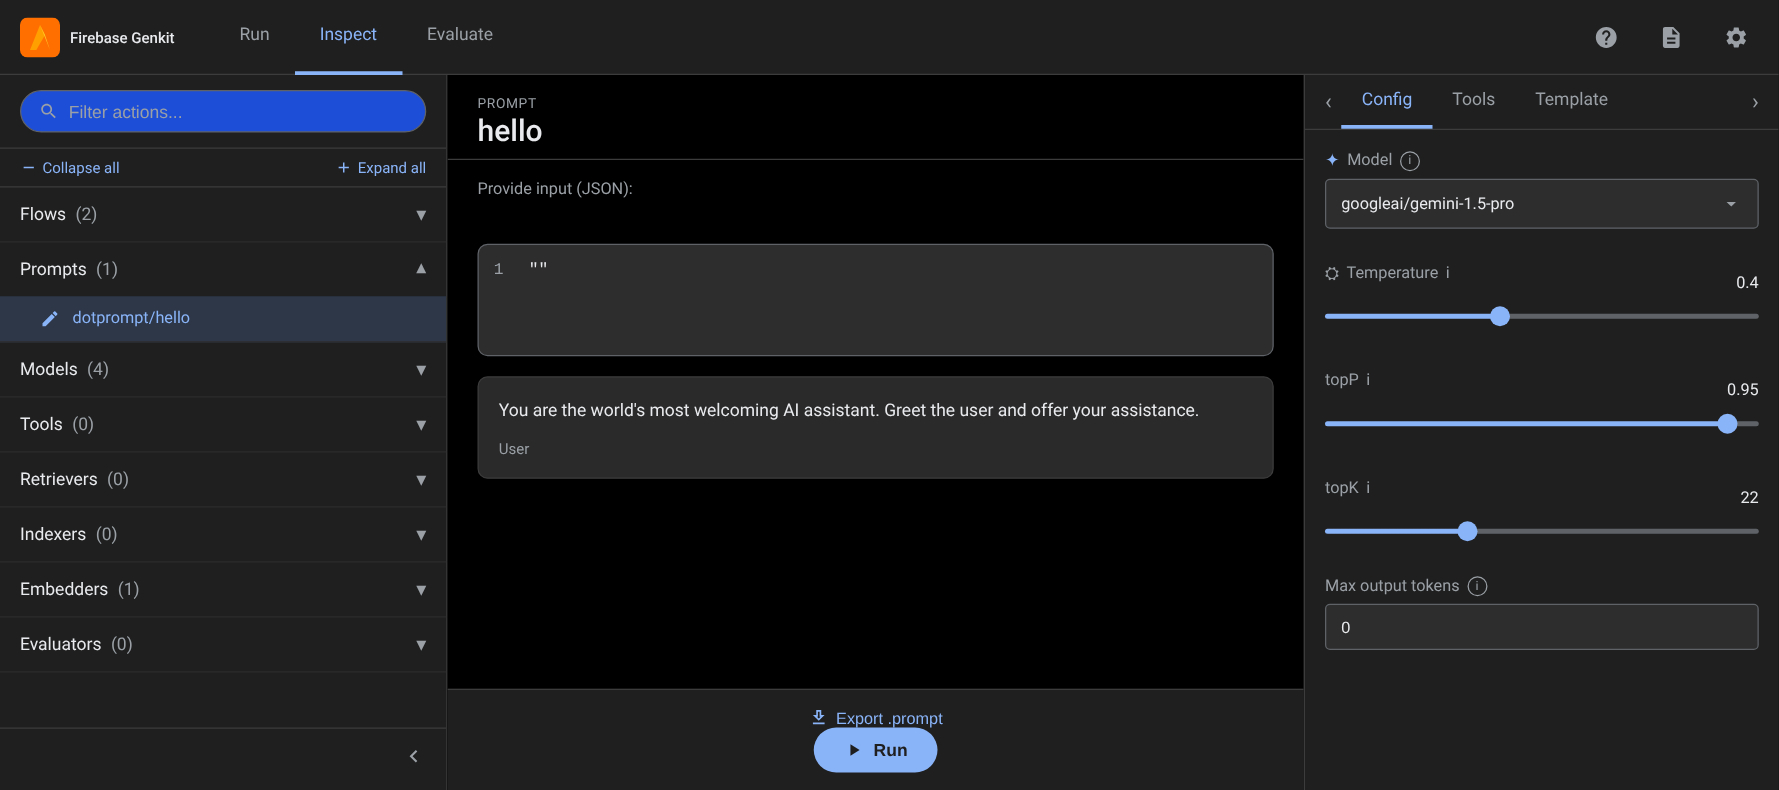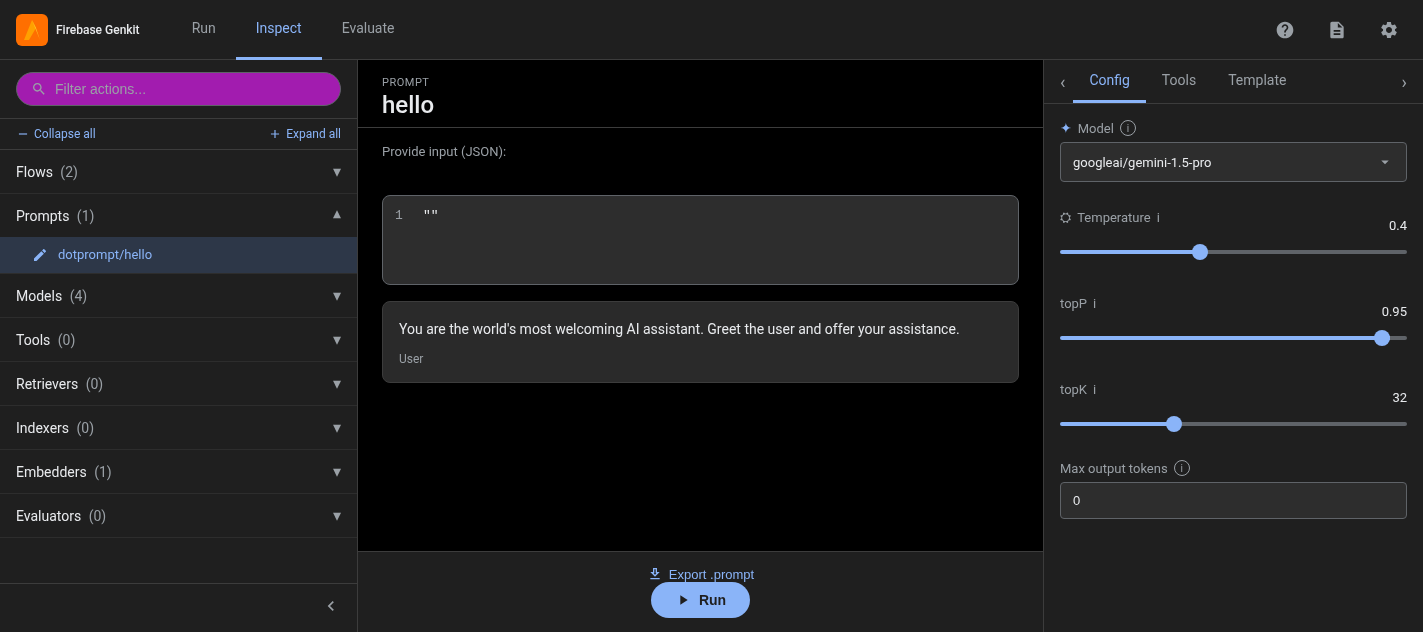--- a/index.html
+++ b/index.html
@@ -93,21 +93,21 @@
       overflow: hidden;
       flex-shrink: 0;
     }
     .sidebar-search {
       padding: 12px 16px;
       border-bottom: 1px solid #3c3c3c;
     }
     .search-box {
       display: flex;
       align-items: center;
-      background: #a21caf;
+      background: #1d4ed8;
       border: 1px solid #5f6368;
       border-radius: 24px;
       padding: 8px 14px;
       gap: 8px;
     }
     .search-box input {
       background: transparent;
       border: none;
       outline: none;
       color: #e8eaed;
@@ -672,21 +672,21 @@
         </div>
         <input type="range" min="0" max="100" value="95" style="background: linear-gradient(to right, rgb(138, 180, 248) 95%, rgb(95, 99, 104) 95%);">
       </div>
 
       <div class="config-row">
         <div class="slider-row">
           <div class="slider-label">
             <span>topK</span>
             <span class="info-icon">i</span>
           </div>
-          <span class="slider-value">32</span>
+          <span class="slider-value">22</span>
         </div>
         <input type="range" min="0" max="100" value="32" style="background: linear-gradient(to right, rgb(138, 180, 248) 32%, rgb(95, 99, 104) 32%);">
       </div>
 
       <div class="config-row">
         <div class="config-label">
           <span>Max output tokens</span>
           <span class="info-icon">i</span>
         </div>
         <input type="number" class="tokens-input" value="0" style="">

